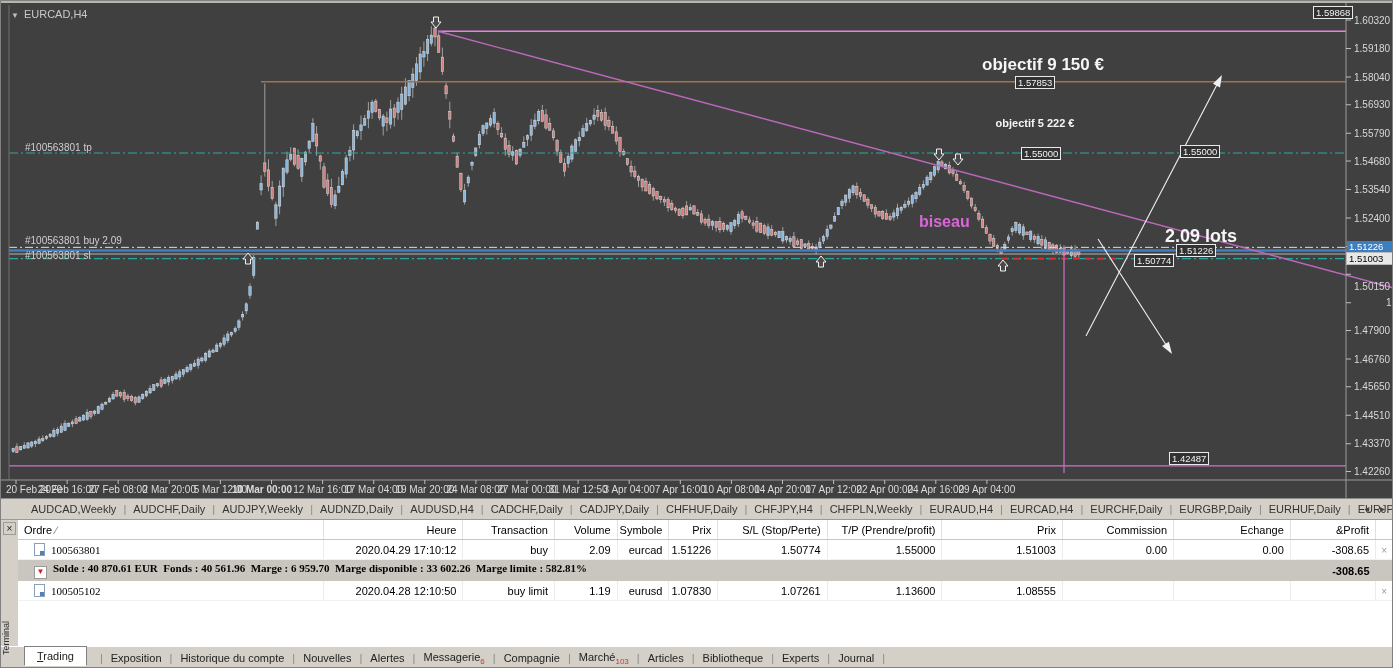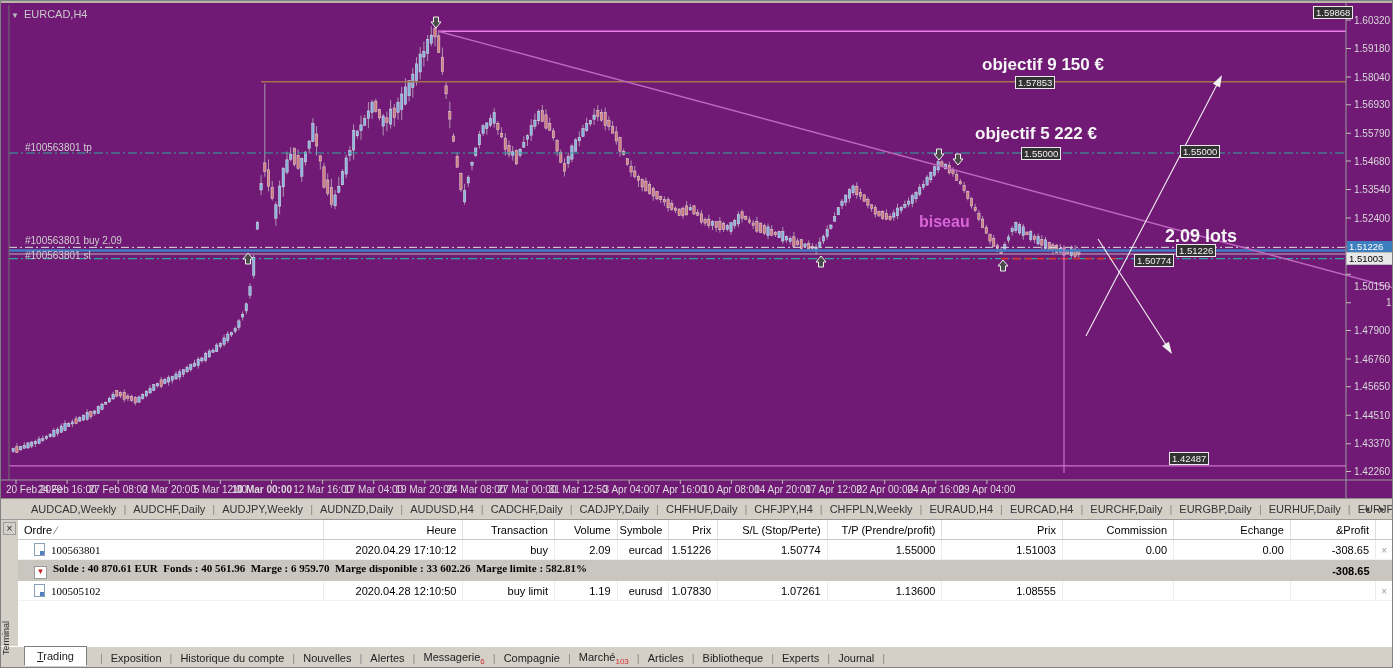--- a/index.html
+++ b/index.html
@@ -1,18 +1,18 @@
 <!DOCTYPE html>
 <html><head>
 <meta charset="utf-8">
 <style>
   html,body{margin:0;padding:0;background:#888;font-family:"Liberation Sans",sans-serif;}
   #app{position:relative;width:1393px;height:668px;background:#d4d0c8;overflow:hidden;border:1px solid #808080;box-sizing:border-box;}
   
-  #chartwin{position:absolute;left:0;top:0;width:1393px;height:590px;background:#701a75;border-top:2px solid #b8b4ac;box-sizing:border-box;}
+  #chartwin{position:absolute;left:0;top:0;width:1393px;height:590px;background:#404040;border-top:2px solid #b8b4ac;box-sizing:border-box;}
   #csvg{position:absolute;left:0;top:0;}
   #charttitle{position:absolute;left:10px;top:5px;color:#c9c9c9;font-size:11px;z-index:6;}
   #charttitle .tri{font-size:8px;margin-right:5px;color:#bdbdbd;}
   .ann{position:absolute;color:#f5f5f5;font-weight:bold;white-space:nowrap;z-index:4;text-align:center;}
   .pbox{position:absolute;border:1px solid #e9e9e9;background:#323232;color:#f2f2f2;font-size:9.5px;line-height:11px;padding:0 2px;white-space:nowrap;z-index:5;}
   .olabel{position:absolute;color:#cfcfcf;font-size:10px;white-space:nowrap;z-index:4;}
   .axmark{position:absolute;font-size:9.5px;line-height:11px;padding:0 2px;z-index:6;white-space:nowrap;}
   #yaxis{position:absolute;left:1350px;top:0;width:43px;height:497px;z-index:3;}
   #yaxis span{position:absolute;left:3px;color:#d8d8d8;font-size:10px;}
   #xaxis{position:absolute;left:0;top:478px;width:1393px;height:19px;z-index:3;}
@@ -691,21 +691,21 @@
         <line x1="883.7" y1="477" x2="883.7" y2="481" stroke="#bdbdbd" stroke-width="1"></line>
         <line x1="934.8000000000001" y1="477" x2="934.8000000000001" y2="481" stroke="#bdbdbd" stroke-width="1"></line>
         <line x1="985.9" y1="477" x2="985.9" y2="481" stroke="#bdbdbd" stroke-width="1"></line>
       </svg>
 
     <div id="charttitle">
       <span class="tri">▼</span><span>EURCAD,H4</span>
     </div>
 
     <div class="ann" style="left:980px;top:52px;width:124px;font-size:17px;">objectif 9 150 €</div>
-    <div class="ann" style="left:974px;top:121px;width:120px;font-size:17px;">objectif 5 222 €</div>
+    <div class="ann" style="left:974px;top:114px;width:120px;font-size:11px;">objectif 5 222 €</div>
     <div class="ann" style="left:1156px;top:223px;width:88px;font-size:18px;">2.09 lots</div>
     <div class="ann" style="left:918px;top:210px;font-size:16px;color:#d966d9;">biseau</div>
 
     <div class="pbox" style="left:1312px;top:3px;">1.59868</div>
     <div class="pbox" style="left:1014px;top:73px;">1.57853</div>
     <div class="pbox" style="left:1020px;top:144px;">1.55000</div>
     <div class="pbox" style="left:1179px;top:142px;">1.55000</div>
     <div class="pbox" style="left:1175px;top:241px;">1.51226</div>
     <div class="pbox" style="left:1133px;top:251px;">1.50774</div>
     <div class="pbox" style="left:1168px;top:449px;">1.42487</div>

